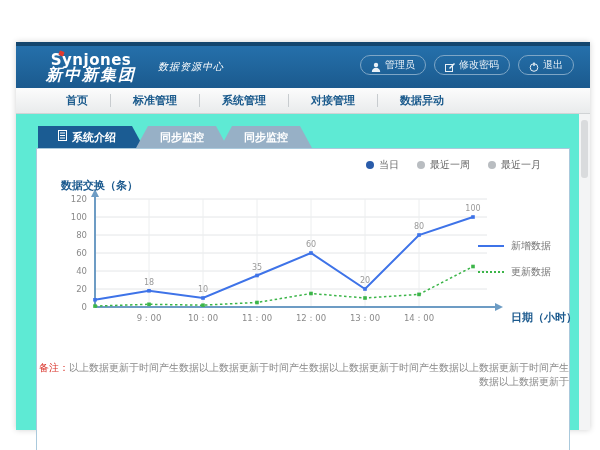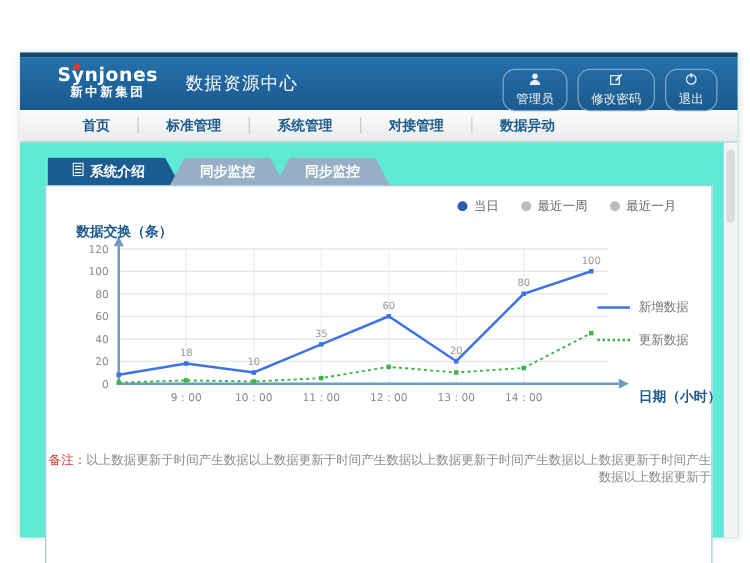--- a/index.html
+++ b/index.html
@@ -3,24 +3,24 @@
 <meta charset="utf-8">
 <style>
   * { margin:0; padding:0; box-sizing:border-box; }
   html,body { width:600px; height:450px; background:#ffffff; font-family:"DejaVu Sans","Liberation Sans",sans-serif; overflow:hidden; }
   .page { position:absolute; left:16px; top:42px; width:574px; height:388px; background:#5eead4; box-shadow:0 0 6px rgba(0,0,0,.18); }
   .topstrip { height:4px; background:#14466e; }
   .header { height:42px; background:linear-gradient(#2570ab,#1b5a8e); display:flex; align-items:center; padding:0 14px 0 30px; position:relative; }
   .logo { position:relative; margin-right:22px; text-align:center; }
   .logo-en { color:#fff; font-size:15px; font-weight:bold; letter-spacing:.5px; line-height:15px; }
   .logo-accent { position:absolute; left:13px; top:-2px; width:5px; height:5px; background:#e03a2f; border-radius:1px; transform:rotate(20deg); }
-  .logo-cn { color:#fff; font-size:10px; font-weight:bold; letter-spacing:2px; line-height:13px; }
-  .app-title { color:#fff; font-size:14px; letter-spacing:1px; }
+  .logo-cn { color:#fff; font-size:16px; font-weight:bold; letter-spacing:2px; line-height:13px;font-style:italic; }
+  .app-title { color:#fff; font-size:10px; letter-spacing:1px;font-style:italic; }
   .user-menu { position:absolute; right:16px; top:9px; display:flex; gap:8px; }
-  .user-btn { display:flex; align-items:center; gap:4px; border:1px solid #7ea6c6; border-radius:10px; padding:2px 10px; color:#e9f1f7; font-size:10px; background:transparent; cursor:pointer;flex-direction:column; }
+  .user-btn { display:flex; align-items:flex-end; gap:4px; border:1px solid #7ea6c6; border-radius:10px; padding:2px 10px; color:#e9f1f7; font-size:10px; background:transparent; cursor:pointer; }
   .user-btn svg { display:block; }
   .navbar { height:26px; background:linear-gradient(#fcfcfc,#e9ebec); border-bottom:1px solid #d0d3d5; display:flex; align-items:center; padding-left:28px; }
   .nav-item { color:#1a5a8c; font-size:11px; font-weight:bold; padding:0 22px; cursor:pointer; }
   .nav-sep { width:1px; height:13px; background:#c8cccf; }
   .content { position:relative; padding:12px 20px 0 20px; height:316px; }
   .tabs { display:flex; margin-left:2px; height:22px; }
   .tab { height:22px; display:flex; align-items:center; gap:5px; font-size:11px; font-weight:bold; color:#fff; padding:0 20px; cursor:pointer; }
   .tab.active { background:#1b5c93; clip-path:polygon(0 0, calc(100% - 12px) 0, 100% 100%, 0 100%); padding-right:28px; }
   .tab.inactive { background:#97b0c6; clip-path:polygon(12px 0, calc(100% - 12px) 0, 100% 100%, 0 100%); margin-left:-8px; padding:0 24px; }
   .panel { position:relative; background:#fff; border:1px solid #aac9dc; height:337px; }

